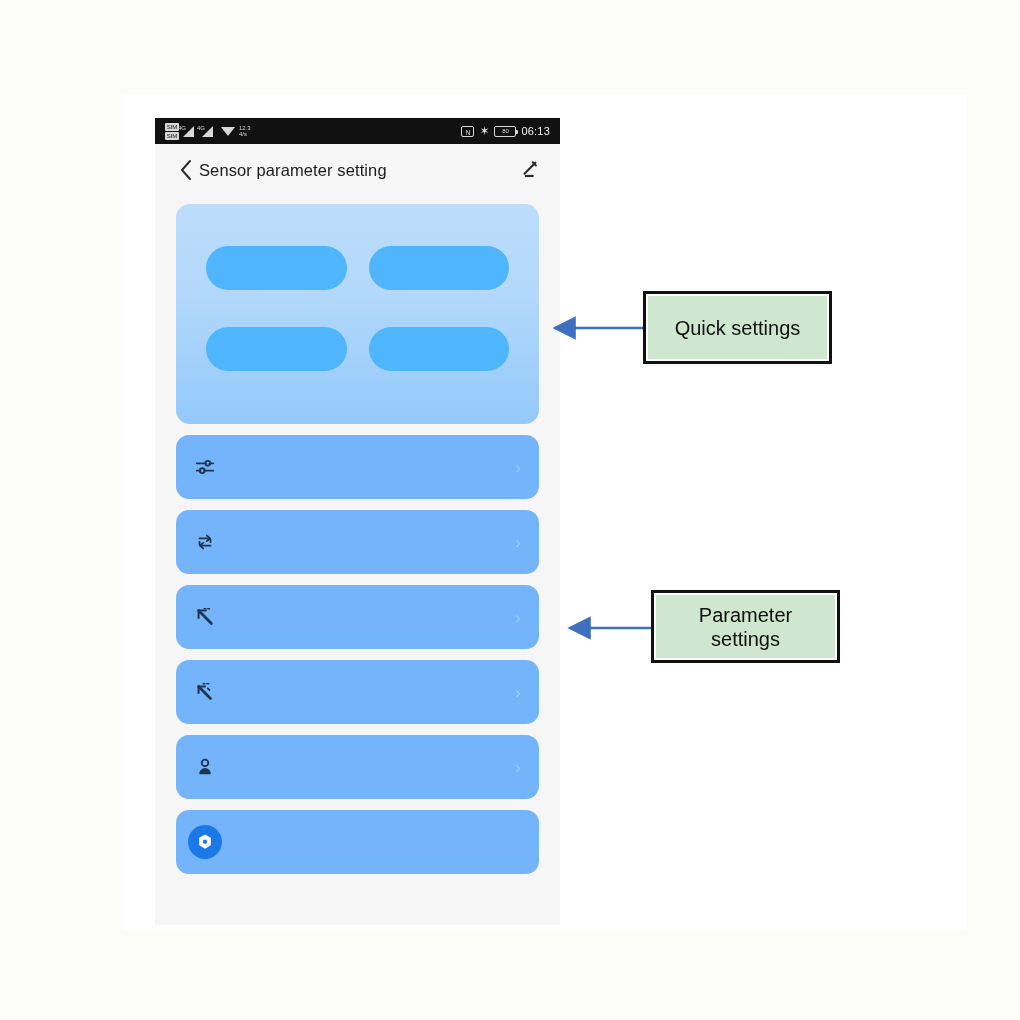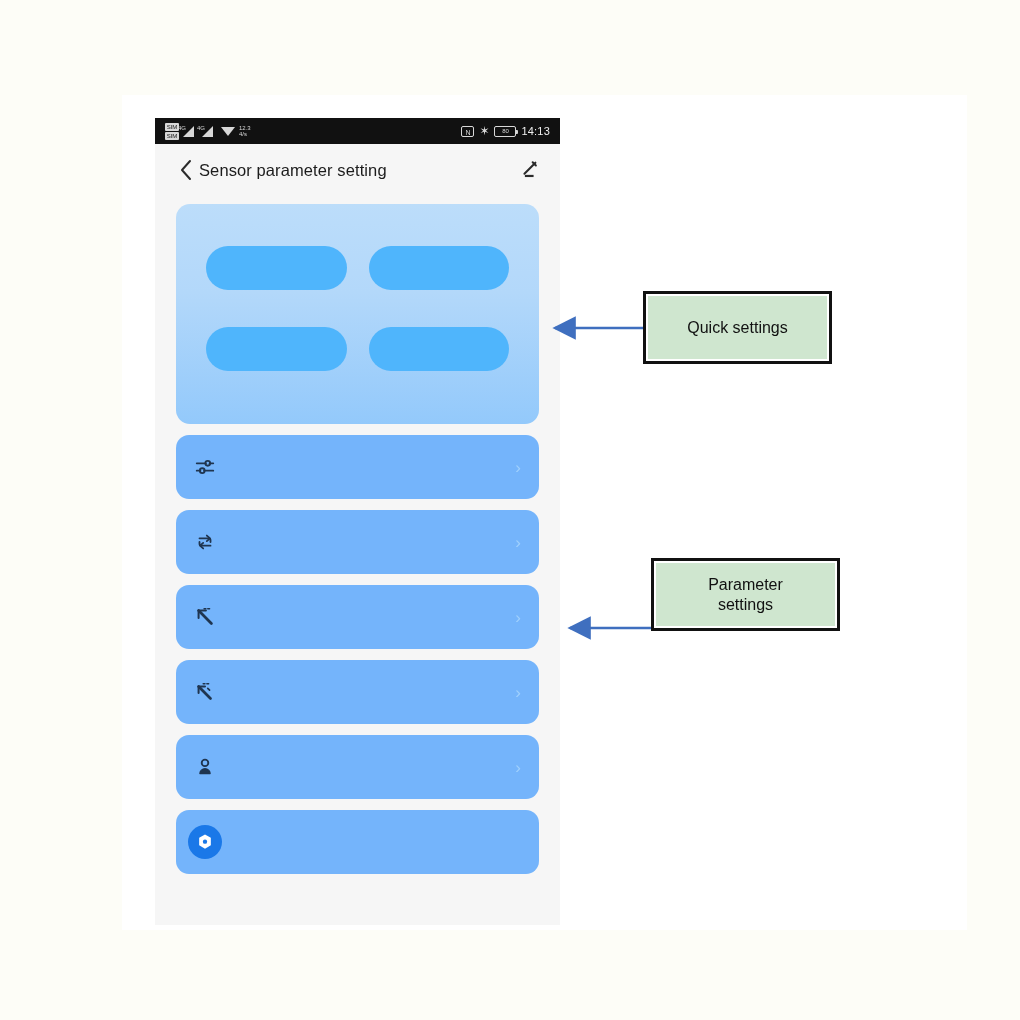--- a/index.html
+++ b/index.html
@@ -231,31 +231,31 @@
   
   .callout {
     position: absolute;
     background: #cfe6cf;
     border: 3px solid #111111;
     box-shadow: inset 0 0 0 2px #ffffff;
     display: flex;
     align-items: center;
     justify-content: center;
     text-align: center;
-    font-size: 16px;
+    font-size: 20px;
     color: #111111;
     line-height: 1.2;
     box-sizing: border-box;
   }
   #callout-quick {
     left: 643px; top: 291px;
     width: 189px; height: 73px;
   }
   #callout-param {
-    left: 651px; top: 558px;
+    left: 651px; top: 590px;
     width: 189px; height: 73px;
   }
   .anno-arrow { position: absolute; }
 </style>
 </head>
 <body>
 
 <div id="canvas-panel"></div>
 
 <div id="phone">
@@ -277,21 +277,21 @@
       <div class="wifi"></div>
       <div class="rate">
         <span>12.3</span>
         <span>4/s</span>
       </div>
     </div>
     <div class="sb-right">
       <div class="nfc-box">N</div>
       <div class="bt">✶</div>
       <div class="batt">80</div>
-      <div id="status-clock">14:13</div>
+      <div id="status-clock">06:13</div>
     </div>
   </div>
 
   <div id="app-header">
     <div id="back-btn">
       <svg width="16" height="24" viewBox="0 0 16 24">
         <path d="M12 3 L4 12 L12 21" fill="none" stroke="#2b2b2b" stroke-width="2" stroke-linecap="round" stroke-linejoin="round"></path>
       </svg>
     </div>
     <div id="header-title">Sensor parameter setting</div>

